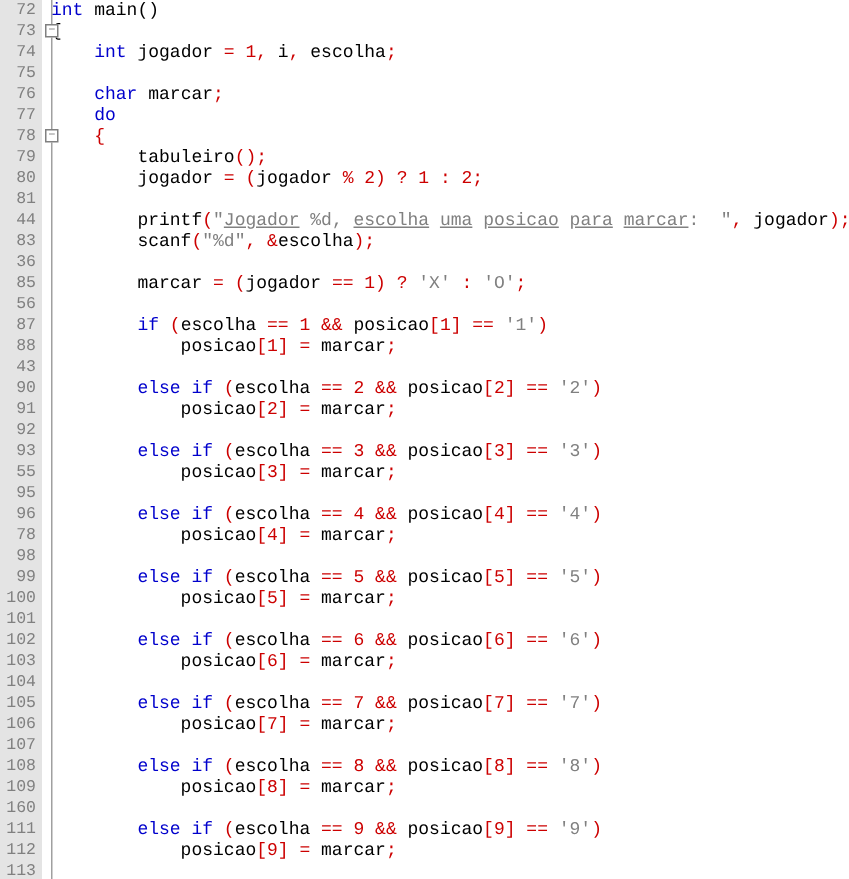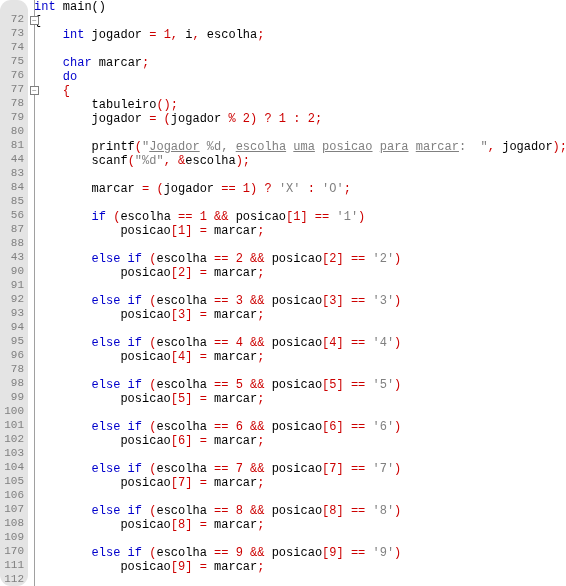--- a/index.html
+++ b/index.html
@@ -14,25 +14,24 @@
   }
   .editor {
     display: flex;
     width: 100%;
     height: 100%;
   }
   .gutter {
     background: #e4e4e4;
     color: #808080;
     text-align: right;
-    padding: 12px 4px 0 2px;
+    padding: 0 4px 0 2px;
     user-select: none;
     min-width: 28px;
     font-size: 11px;
-    border-radius: 11px;
   }
   .folds {
     width: 14px;
     background: #f4f4f4;
     position: relative;
   }
   .fold-line {
     position: absolute;
     left: 6px;
     top: 0;
@@ -80,47 +79,47 @@
       <div class="ln">74</div>
       <div class="ln">75</div>
       <div class="ln">76</div>
       <div class="ln">77</div>
       <div class="ln">78</div>
       <div class="ln">79</div>
       <div class="ln">80</div>
       <div class="ln">81</div>
       <div class="ln">44</div>
       <div class="ln">83</div>
-      <div class="ln">84</div>
+      <div class="ln">36</div>
       <div class="ln">85</div>
       <div class="ln">56</div>
       <div class="ln">87</div>
       <div class="ln">88</div>
       <div class="ln">43</div>
       <div class="ln">90</div>
       <div class="ln">91</div>
       <div class="ln">92</div>
       <div class="ln">93</div>
-      <div class="ln">94</div>
+      <div class="ln">55</div>
       <div class="ln">95</div>
       <div class="ln">96</div>
       <div class="ln">78</div>
       <div class="ln">98</div>
       <div class="ln">99</div>
       <div class="ln">100</div>
       <div class="ln">101</div>
       <div class="ln">102</div>
       <div class="ln">103</div>
       <div class="ln">104</div>
       <div class="ln">105</div>
       <div class="ln">106</div>
       <div class="ln">107</div>
       <div class="ln">108</div>
       <div class="ln">109</div>
-      <div class="ln">170</div>
+      <div class="ln">160</div>
       <div class="ln">111</div>
       <div class="ln">112</div>
       <div class="ln">113</div>
     </div>
   <div class="folds" id="folds">
     <div class="fold-line"></div>
   <div class="fold-box" style="top: 16px;">−</div>
       <div class="fold-box" style="top: 86px;">−</div>
     </div>
   <div class="change-bar"></div>

